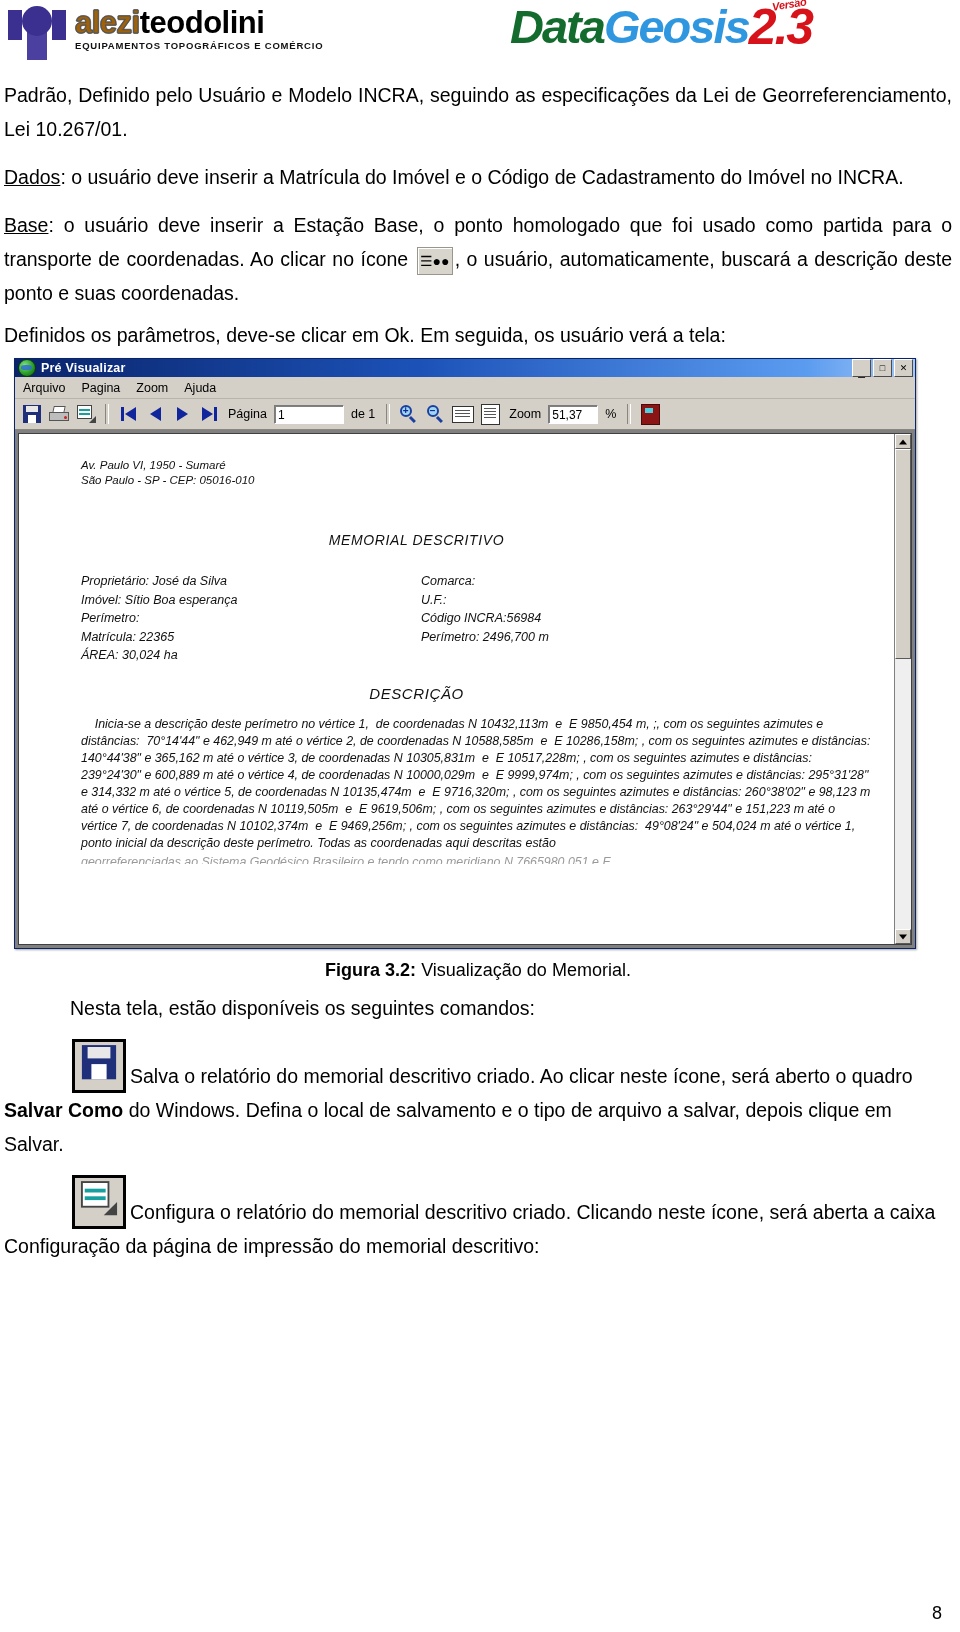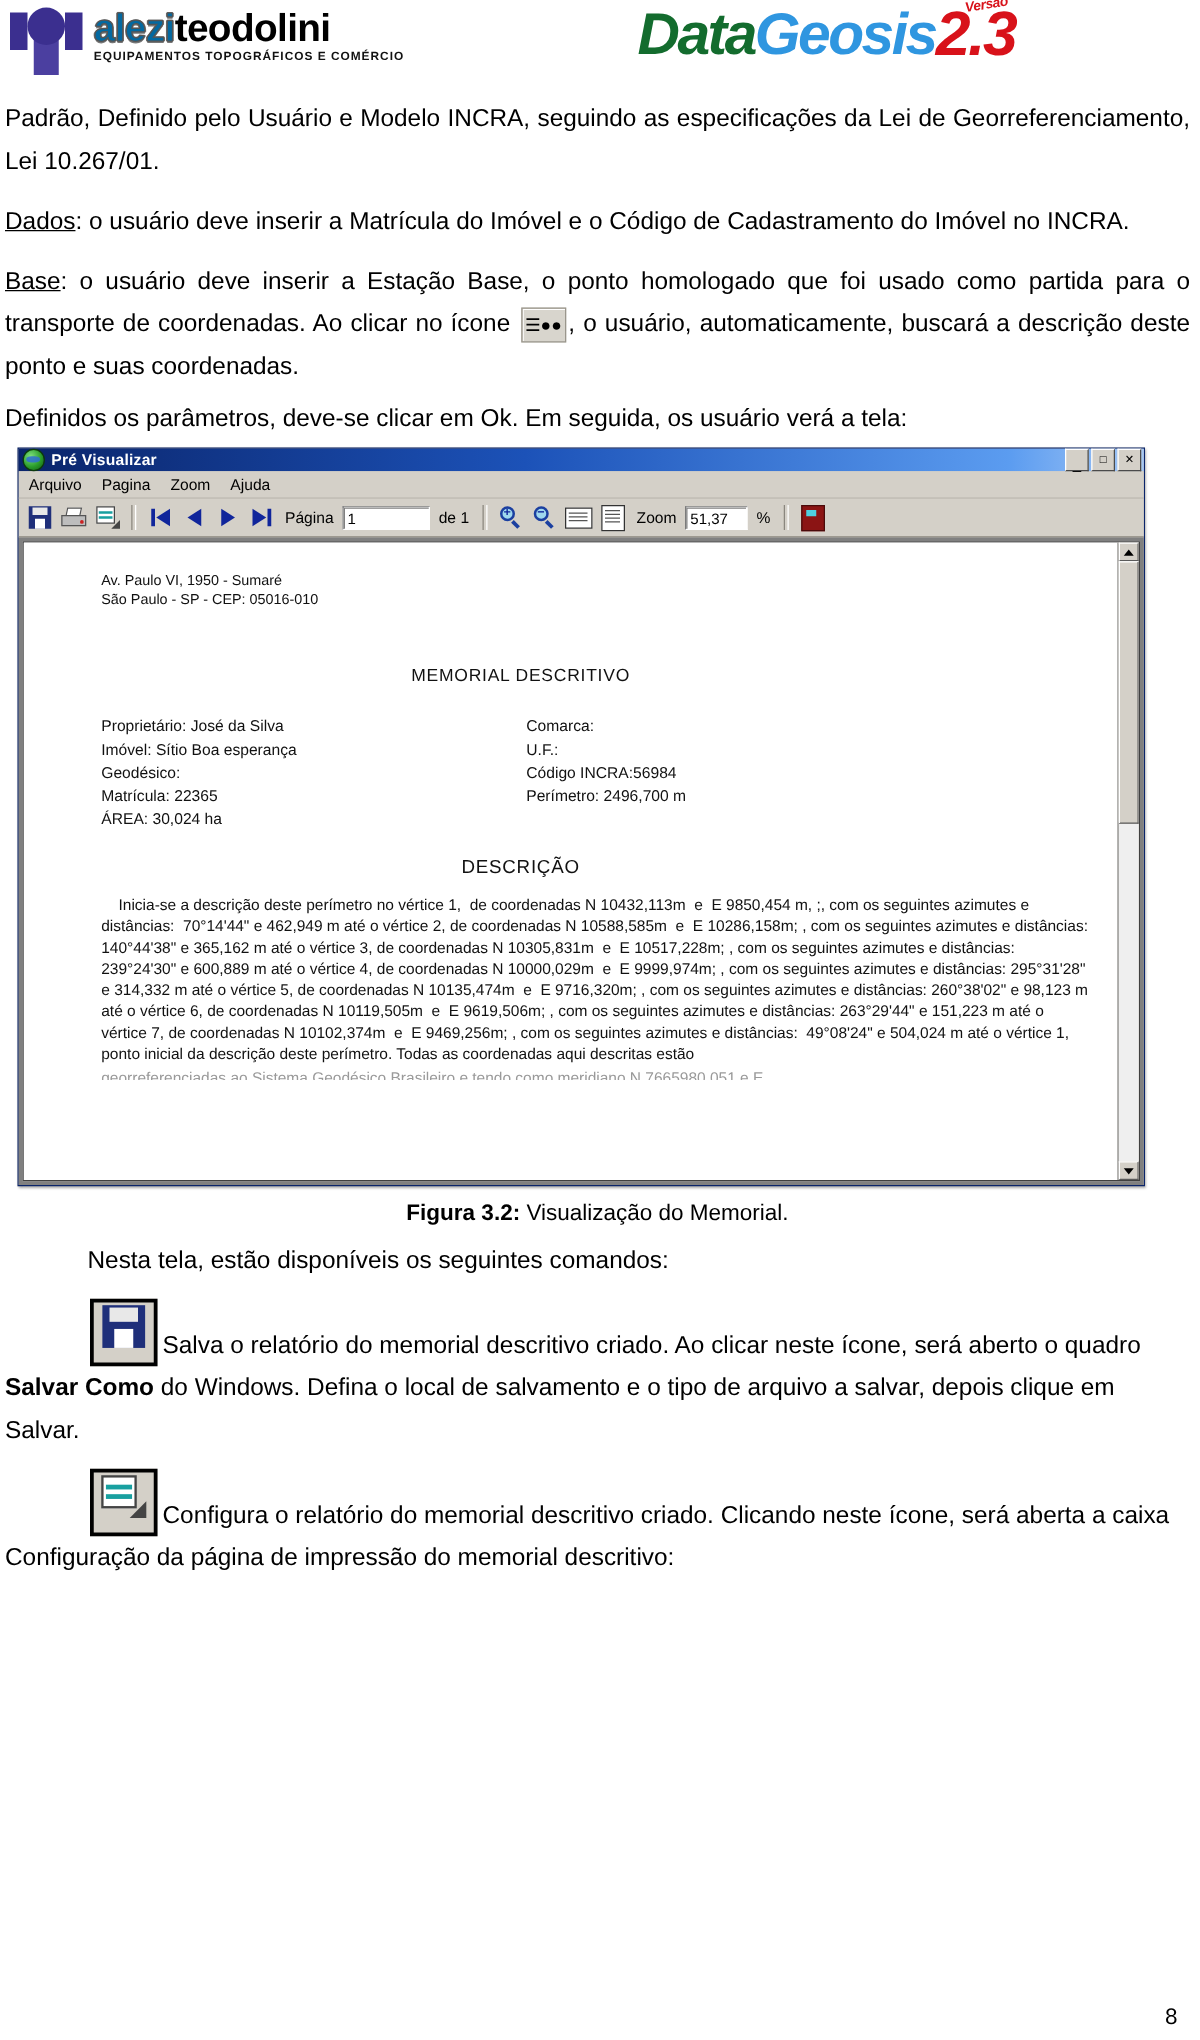--- a/index.html
+++ b/index.html
@@ -55,21 +55,21 @@
   }
   .alezi-words { padding-top: 2px; }
   .alezi-top {
     font-size: 31px;
     font-weight: bold;
     letter-spacing: -0.5px;
     line-height: 33px;
     white-space: nowrap;
   }
   .alezi-top .hollow {
-    color: #0369a1;
+    color: #a16207;
     -webkit-text-stroke: 1px #555;
     text-shadow:
       -1px 0 #777, 1px 0 #777, 0 -1px #777, 0 1px #777;
   }
   .alezi-top .solid { color: #000000; }
   .alezi-sub {
     font-size: 9.5px;
     font-weight: bold;
     letter-spacing: 0.8px;
     line-height: 12px;
@@ -388,20 +388,21 @@
     display: flex;
   }
   .preview-scroll-wrap {
     flex: 1 1 auto;
     display: flex;
     background: #ffffff;
     border: 1px solid #404040;
     box-sizing: border-box;
     height: 512px;
     overflow: hidden;
+    font-style: italic;
   }
   .preview-page {
     flex: 1 1 auto;
     background: #ffffff;
     padding: 24px 22px 0 62px;
     box-sizing: border-box;
     overflow: hidden;
     font-family: "Liberation Sans", sans-serif;
     color: #111;
   }
@@ -692,21 +693,21 @@
           <div>Av. Paulo VI, 1950 - Sumaré</div>
           <div>São Paulo - SP - CEP: 05016-010</div>
         </div>
 
         <div class="pv-title">MEMORIAL DESCRITIVO</div>
 
         <div class="pv-fields">
           <div class="pv-col-l">
             <div>Proprietário: José da Silva</div>
             <div>Imóvel: Sítio Boa esperança</div>
-            <div>Geodésico:</div>
+            <div>Perímetro:</div>
             <div>Matrícula: 22365</div>
             <div>ÁREA: 30,024 ha</div>
           </div>
           <div class="pv-col-r">
             <div>Comarca:</div>
             <div></div>
             <div>U.F.:</div>
             <div>Código INCRA:56984</div>
             <div>Perímetro: 2496,700 m</div>
           </div>

